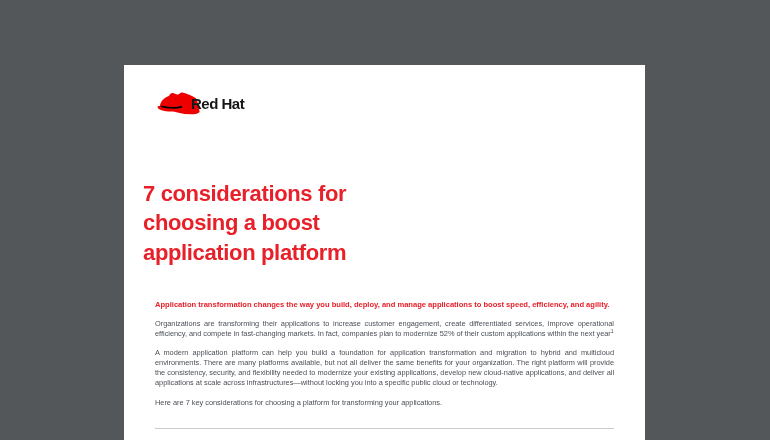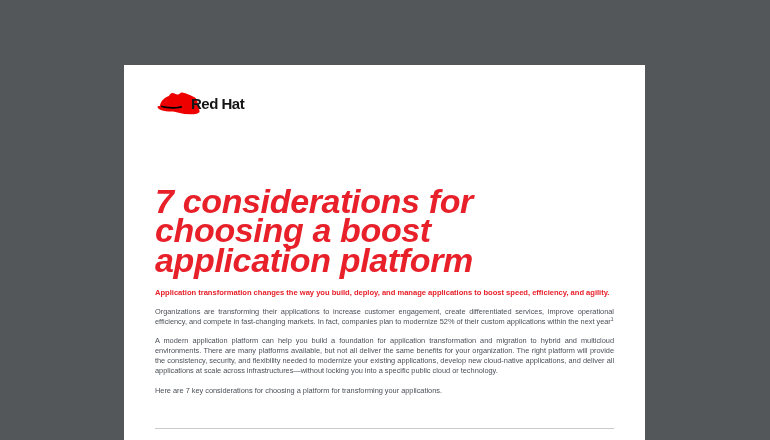--- a/index.html
+++ b/index.html
@@ -42,40 +42,39 @@
     width: 115px;
     height: 36px;
   }
   .logo svg {
     display: block;
   }
 
   
   .headline {
     position: absolute;
-    left: 31px;
+    left: 19px;
     top: 99px;
     width: 420px;
     color: #e8202a;
-    font-size: 34px;
+    font-size: 22px;
     font-weight: bold;
     line-height: 29.5px;
     letter-spacing: -0.35px;
-    font-style: italic;
   }
   .headline .hl-line {
     display: block;
     white-space: nowrap;
   }
 
   
   .body-copy {
     position: absolute;
     left: 31px;
-    top: 222px;
+    top: 234px;
     width: 459px;
   }
 
   .lead {
     color: #e8202a;
     font-size: 7.6px;
     font-weight: bold;
     line-height: 11px;
     letter-spacing: -0.02px;
     margin: 0 0 9px 0;

